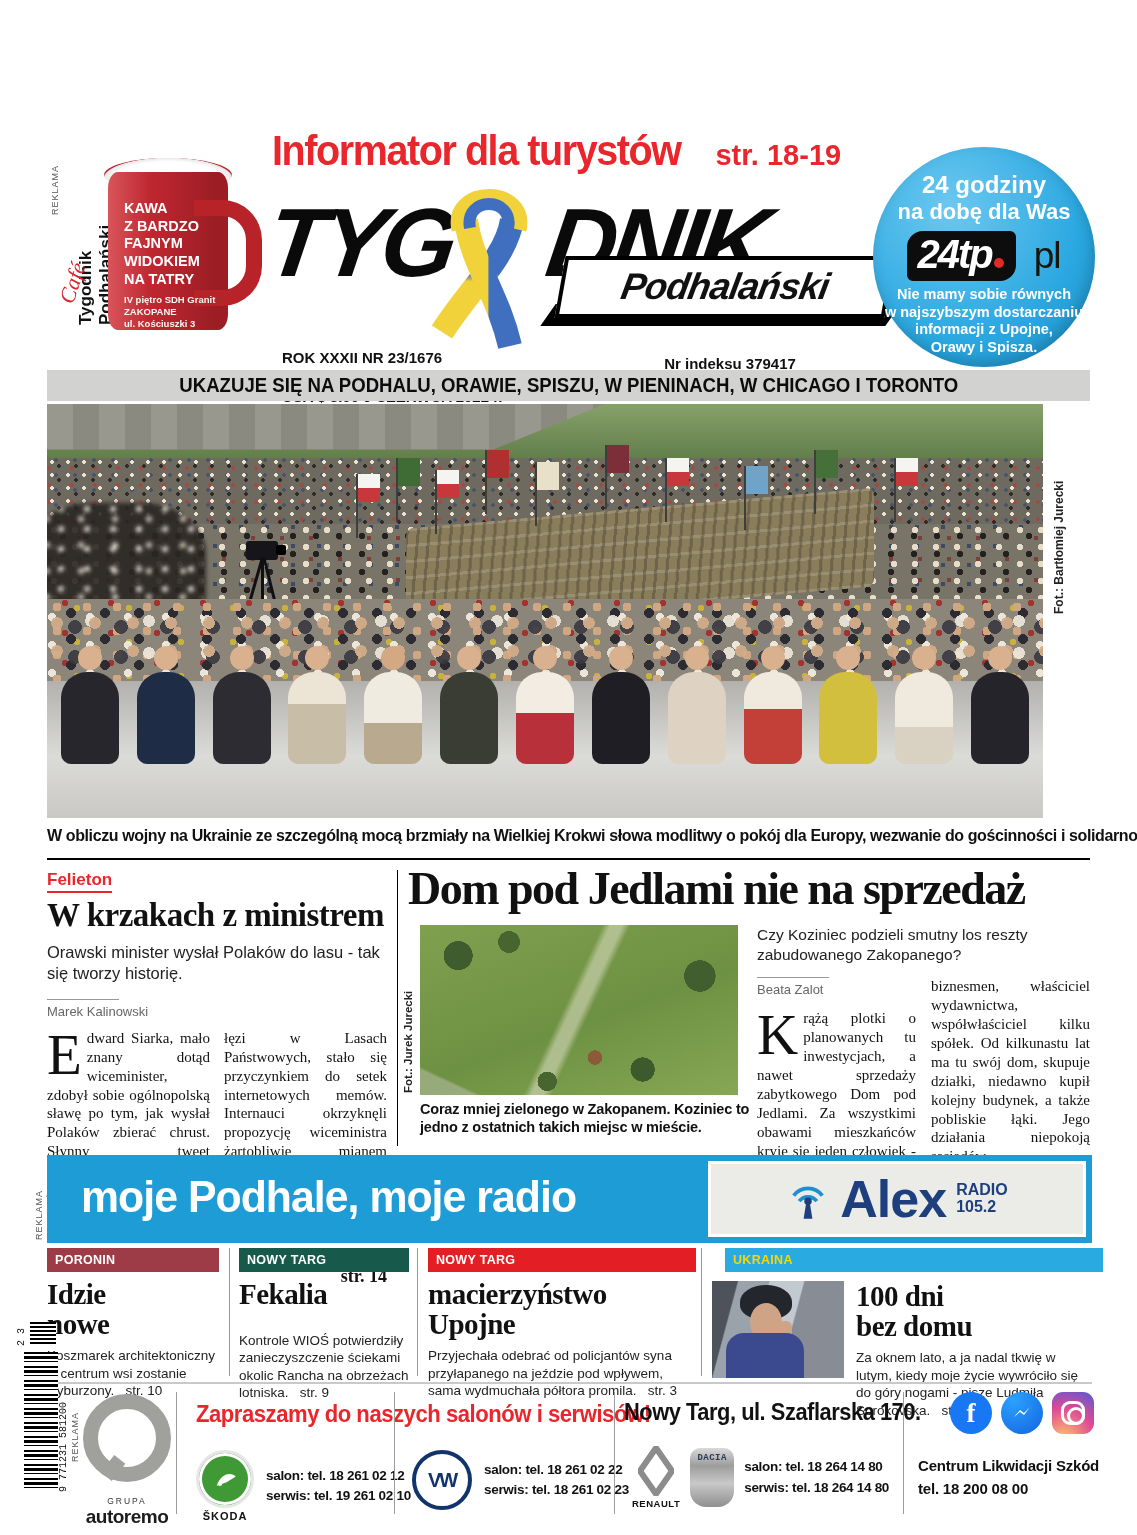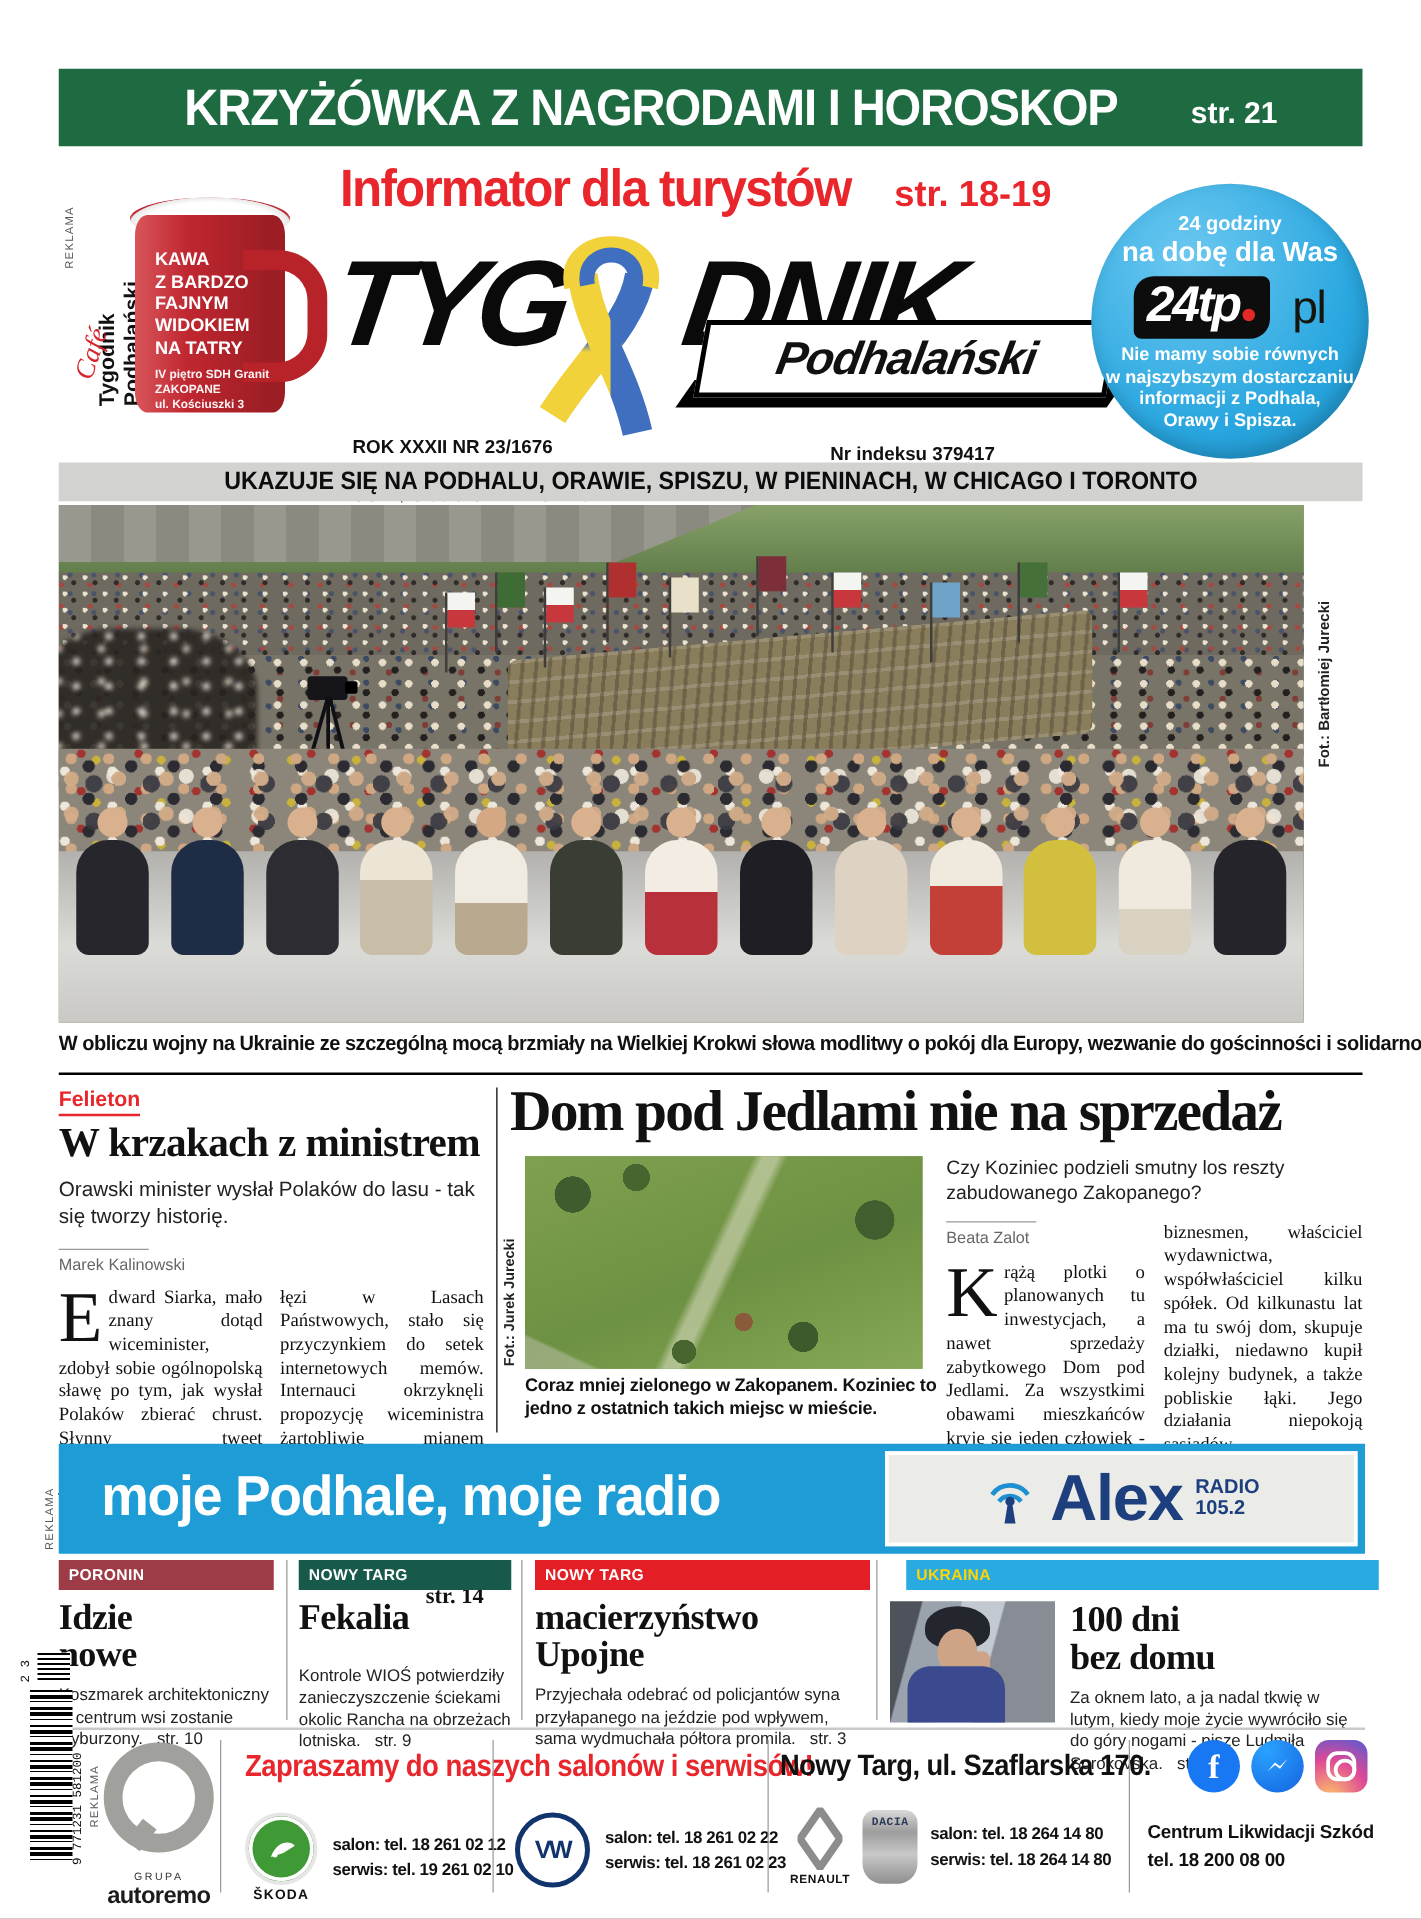--- a/index.html
+++ b/index.html
@@ -40,21 +40,21 @@
   .pod-box{left:560px;top:256px;width:322px;height:54px;background:#fff;border:4px solid #000;
            transform:skewX(-10deg);display:flex;align-items:center;justify-content:center;z-index:4;}
   .pod-box span{font-weight:bold;font-style:italic;font-size:37px;letter-spacing:-1px;}
   .pod-swoosh{left:548px;top:304px;width:345px;height:22px;background:#000;transform:skewX(-35deg);z-index:3;}
   .mast-info{font-size:15px;font-weight:bold;line-height:1.3;white-space:nowrap;margin-top:20px;}
 
   
   .badge{left:873px;top:147px;width:222px;height:220px;border-radius:50%;
          background:radial-gradient(circle at 35% 28%,#6cc8f0,#2aa7e0 62%,#1b92cb);
          text-align:center;color:#fff;z-index:5;box-shadow:inset -3px -6px 14px rgba(0,0,0,.18);}
-  .badge .l1{font-size:16px;font-weight:bold;margin-top:24px;}
+  .badge .l1{font-size:24px;font-weight:bold;margin-top:24px;}
   .badge .l2{font-size:22px;font-weight:bold;}
   .badge .logo-row{display:flex;align-items:center;justify-content:center;margin-top:6px;gap:18px;}
   .badge .lbox{background:#0d0d0d;border-radius:16px 6px 16px 6px;padding:1px 12px 4px 10px;
                display:inline-flex;align-items:baseline;}
   .badge .lbox .n{color:#fff;font-weight:bold;font-style:italic;font-size:40px;letter-spacing:-2px;}
   .badge .lbox .dot{width:10px;height:10px;border-radius:50%;background:#e12a25;margin-left:2px;}
   .badge .pl{color:#16160f;font-size:37px;font-weight:500;letter-spacing:-1px;}
   .badge .tag{font-size:14.5px;font-weight:bold;line-height:1.22;margin-top:5px;}
 
   
@@ -208,24 +208,20 @@
   .soc-i{border-radius:11px;background:radial-gradient(circle at 28% 110%,#fdc468,#df4996 55%,#4f5bd5 100%);
          position:relative;}
   .soc-i::before{content:'';position:absolute;inset:9px;border:3px solid #fff;border-radius:9px;}
   .soc-i::after{content:'';position:absolute;left:15px;top:15px;width:12px;height:12px;border:3px solid #fff;border-radius:50%;}
 </style>
 </head>
 <body>
 
 <div id="page">
 
-  <div class="abs banner">
-    <span class="t">KRZYŻÓWKA Z NAGRODAMI I HOROSKOP</span>
-    <span class="p">str. 21</span>
-  </div>
 
   <div class="abs tourist">
     <span class="t">Informator dla turystów</span>
     <span class="p">str. 18-19</span>
   </div>
 
   <div class="abs vtx rekl" style="left:50px;top:155px;height:60px;">REKLAMA</div>
   <div class="abs vtx cafe-brand" style="left:76px;top:175px;height:150px;">Tygodnik Podhalański</div>
   <div class="abs cafe-script" style="left:52px;top:270px;">Café</div>
   <div class="abs mug">
@@ -289,21 +285,21 @@
     <div class="logo-row">
       <span class="lbox">
           <span class="n">24tp</span>
           <span class="dot"></span>
         </span>
       <span class="pl">pl</span>
     </div>
     <div class="tag">
       <div>Nie mamy sobie równych</div>
       <div>w najszybszym dostarczaniu</div>
-      <div>informacji z Podhala,</div>
+      <div>informacji z Upojne,</div>
       <div>Orawy i Spisza.</div>
     </div>
   </div>
 
   <div class="abs regions">
     <span>UKAZUJE SIĘ NA PODHALU, ORAWIE, SPISZU, W PIENINACH, W CHICAGO I TORONTO</span>
   </div>
 
   <div class="abs photo">
     <div class="ph-grass"></div>

